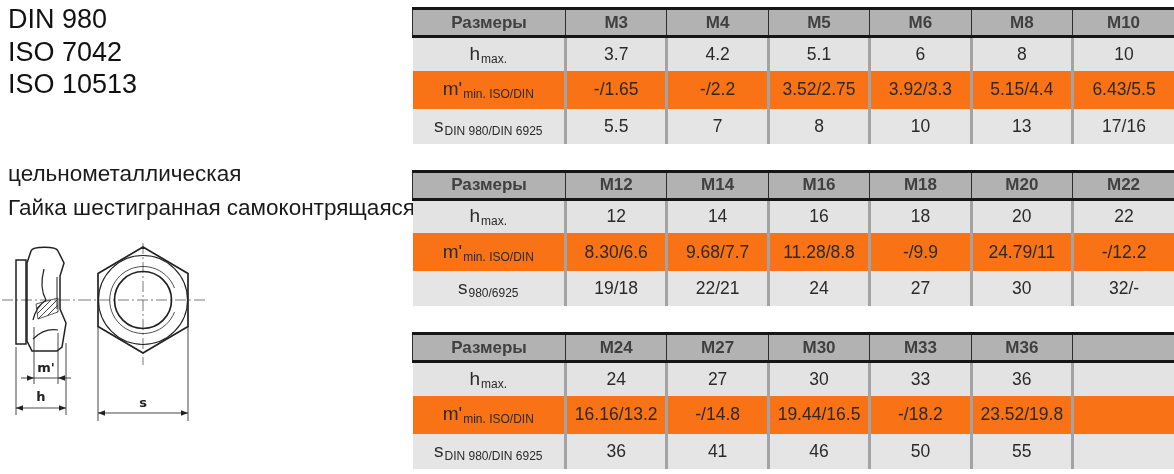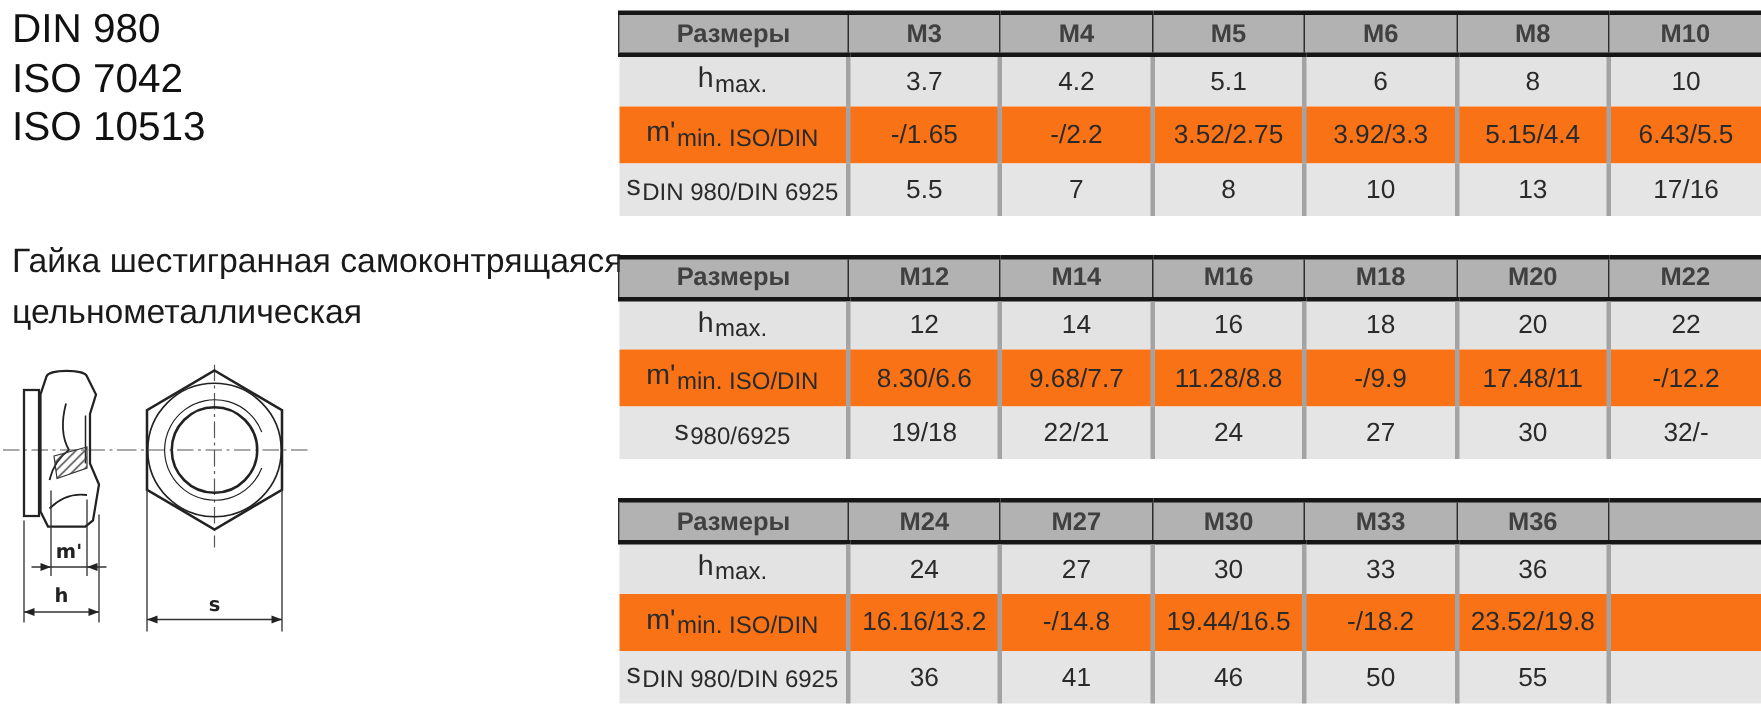--- a/index.html
+++ b/index.html
@@ -72,39 +72,39 @@
     font-size: 17.5px;
     color: #2a2a2a;
     padding: 0 2px;
   }
   table.dim-table td + td { border-left: 3px solid #a3a3a3; }
   table.dim-table tr.r0 td { height: 34px; background: #e3e3e3; }
   table.dim-table tr.r1 td { height: 38px; background: #f97316; }
   table.dim-table tr.r2 td { height: 35px; background: #e5e5e5; margin-top: 28px; }
   td.rowlabel .lm { font-size: 19px; }
   td.rowlabel sub.ls {
-    font-size: 16px;
+    font-size: 12px;
     vertical-align: -3px;
     margin-left: 1px;
   }
 </style>
 </head>
 <body>
 
 <div class="page">
 
   <div class="standards">
     <div class="standard-line">DIN 980</div>
     <div class="standard-line">ISO 7042</div>
     <div class="standard-line">ISO 10513</div>
   </div>
 
   <div class="description">
+    <div>цельнометаллическая</div>
     <div>Гайка шестигранная самоконтрящаяся</div>
-    <div>цельнометаллическая</div>
   </div>
 
   <div class="drawing-wrap">
     <svg width="232" height="194" viewBox="0 0 232 194">
       <defs>
         <pattern id="hatch" patternUnits="userSpaceOnUse" width="6" height="6">
           <path d="M0,6 L6,0" stroke="#444" stroke-width="1"></path>
           <path d="M-1.5,1.5 L1.5,-1.5" stroke="#444" stroke-width="1"></path>
           <path d="M4.5,7.5 L7.5,4.5" stroke="#444" stroke-width="1"></path>
         </pattern>
@@ -252,21 +252,21 @@
             <td>18</td>
             <td>20</td>
             <td>22</td>
           </tr>
           <tr class="r1">
             <td class="rowlabel"><span class="lm">m'</span><sub class="ls">min. ISO/DIN</sub></td>
             <td>8.30/6.6</td>
             <td>9.68/7.7</td>
             <td>11.28/8.8</td>
             <td>-/9.9</td>
-            <td>17.48/11</td>
+            <td>24.79/11</td>
             <td>-/12.2</td>
           </tr>
           <tr class="r2">
             <td class="rowlabel"><span class="lm">s</span><sub class="ls">980/6925</sub></td>
             <td>19/18</td>
             <td>22/21</td>
             <td>24</td>
             <td>27</td>
             <td>30</td>
             <td>32/-</td>

